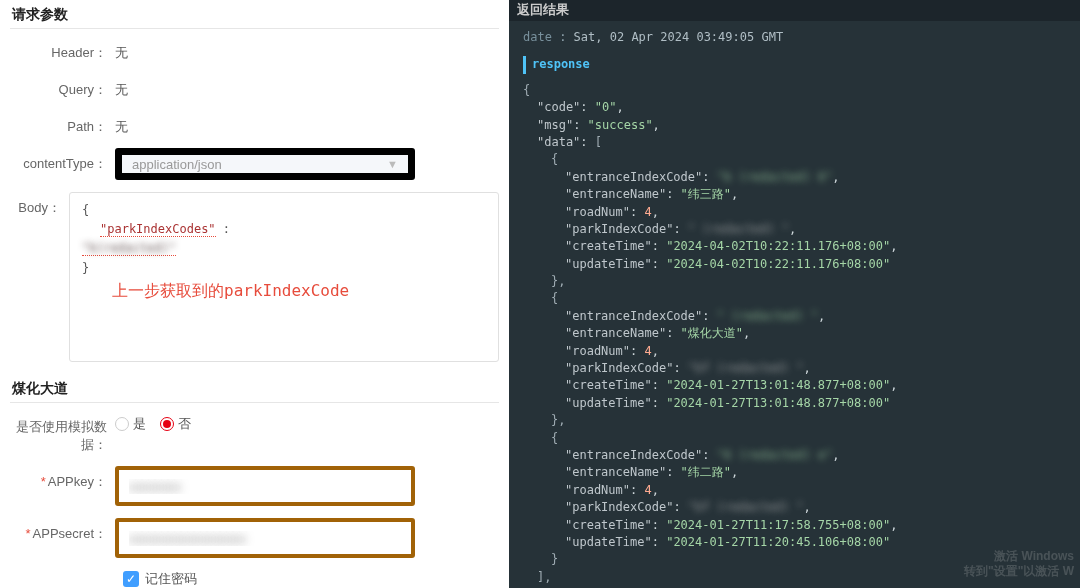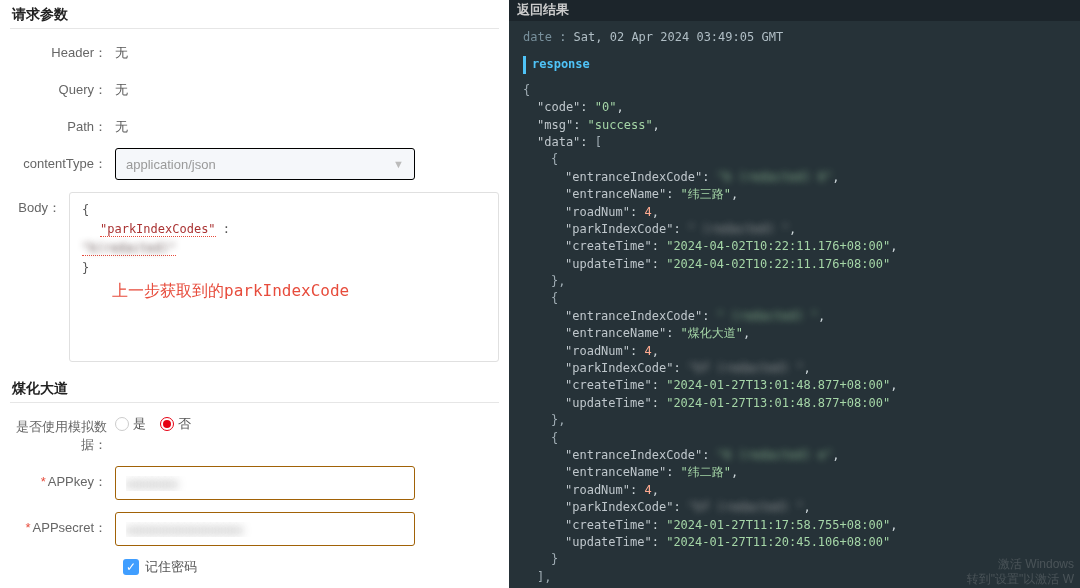--- a/index.html
+++ b/index.html
@@ -52,21 +52,21 @@
       margin-right: 2px;
     }
     .form-value {
       flex: 1;
       color: #555;
       padding-top: 7px;
     }
     .select-box {
       width: 300px;
       height: 32px;
-      border: 1px solid #000000;
+      border: 7px solid #000000;
       background: #f5f7fa;
       color: #999;
       padding: 0 10px;
       display: flex;
       align-items: center;
       justify-content: space-between;
       border-radius: 3px;
     }
     .select-box .arrow {
       color: #bbb;
@@ -125,24 +125,24 @@
     }
     .radio-circle.checked::after {
       content: "";
       width: 8px;
       height: 8px;
       border-radius: 50%;
       background: #e60012;
     }
     .text-input {
       width: 300px;
-      height: 34px;
-      border: 1px solid #a16207;
+      height: 19px;
+      border: 4px solid #a16207;
       border-radius: 3px;
-      padding: 0 10px;
+      padding: 16px 10px;
       font-size: 13px;
       color: #888;
     }
     .text-input.blurred {
       color: transparent;
       text-shadow: 0 0 8px rgba(120,120,120,0.9);
     }
     .checkbox-row {
       display: flex;
       align-items: center;
@@ -202,25 +202,26 @@
     .json-blur2 {
       color: transparent;
       text-shadow: 0 0 7px rgba(190,190,190,0.8);
     }
     .ind1 { padding-left: 14px; }
     .ind2 { padding-left: 28px; }
     .ind3 { padding-left: 42px; }
     .watermark {
       position: absolute;
       right: 6px;
-      bottom: 0;
+      bottom: 8px;
       color: rgba(200,200,200,0.22);
       font-size: 12px;
       text-align: right;
       line-height: 1.3;
+      font-weight: bold;
     }
   </style>
 </head>
 <body>
 
 <div class="left-panel">
   <div class="section-title">请求参数</div>
 
   <div class="form-row">
     <div class="form-label">Header：</div>

